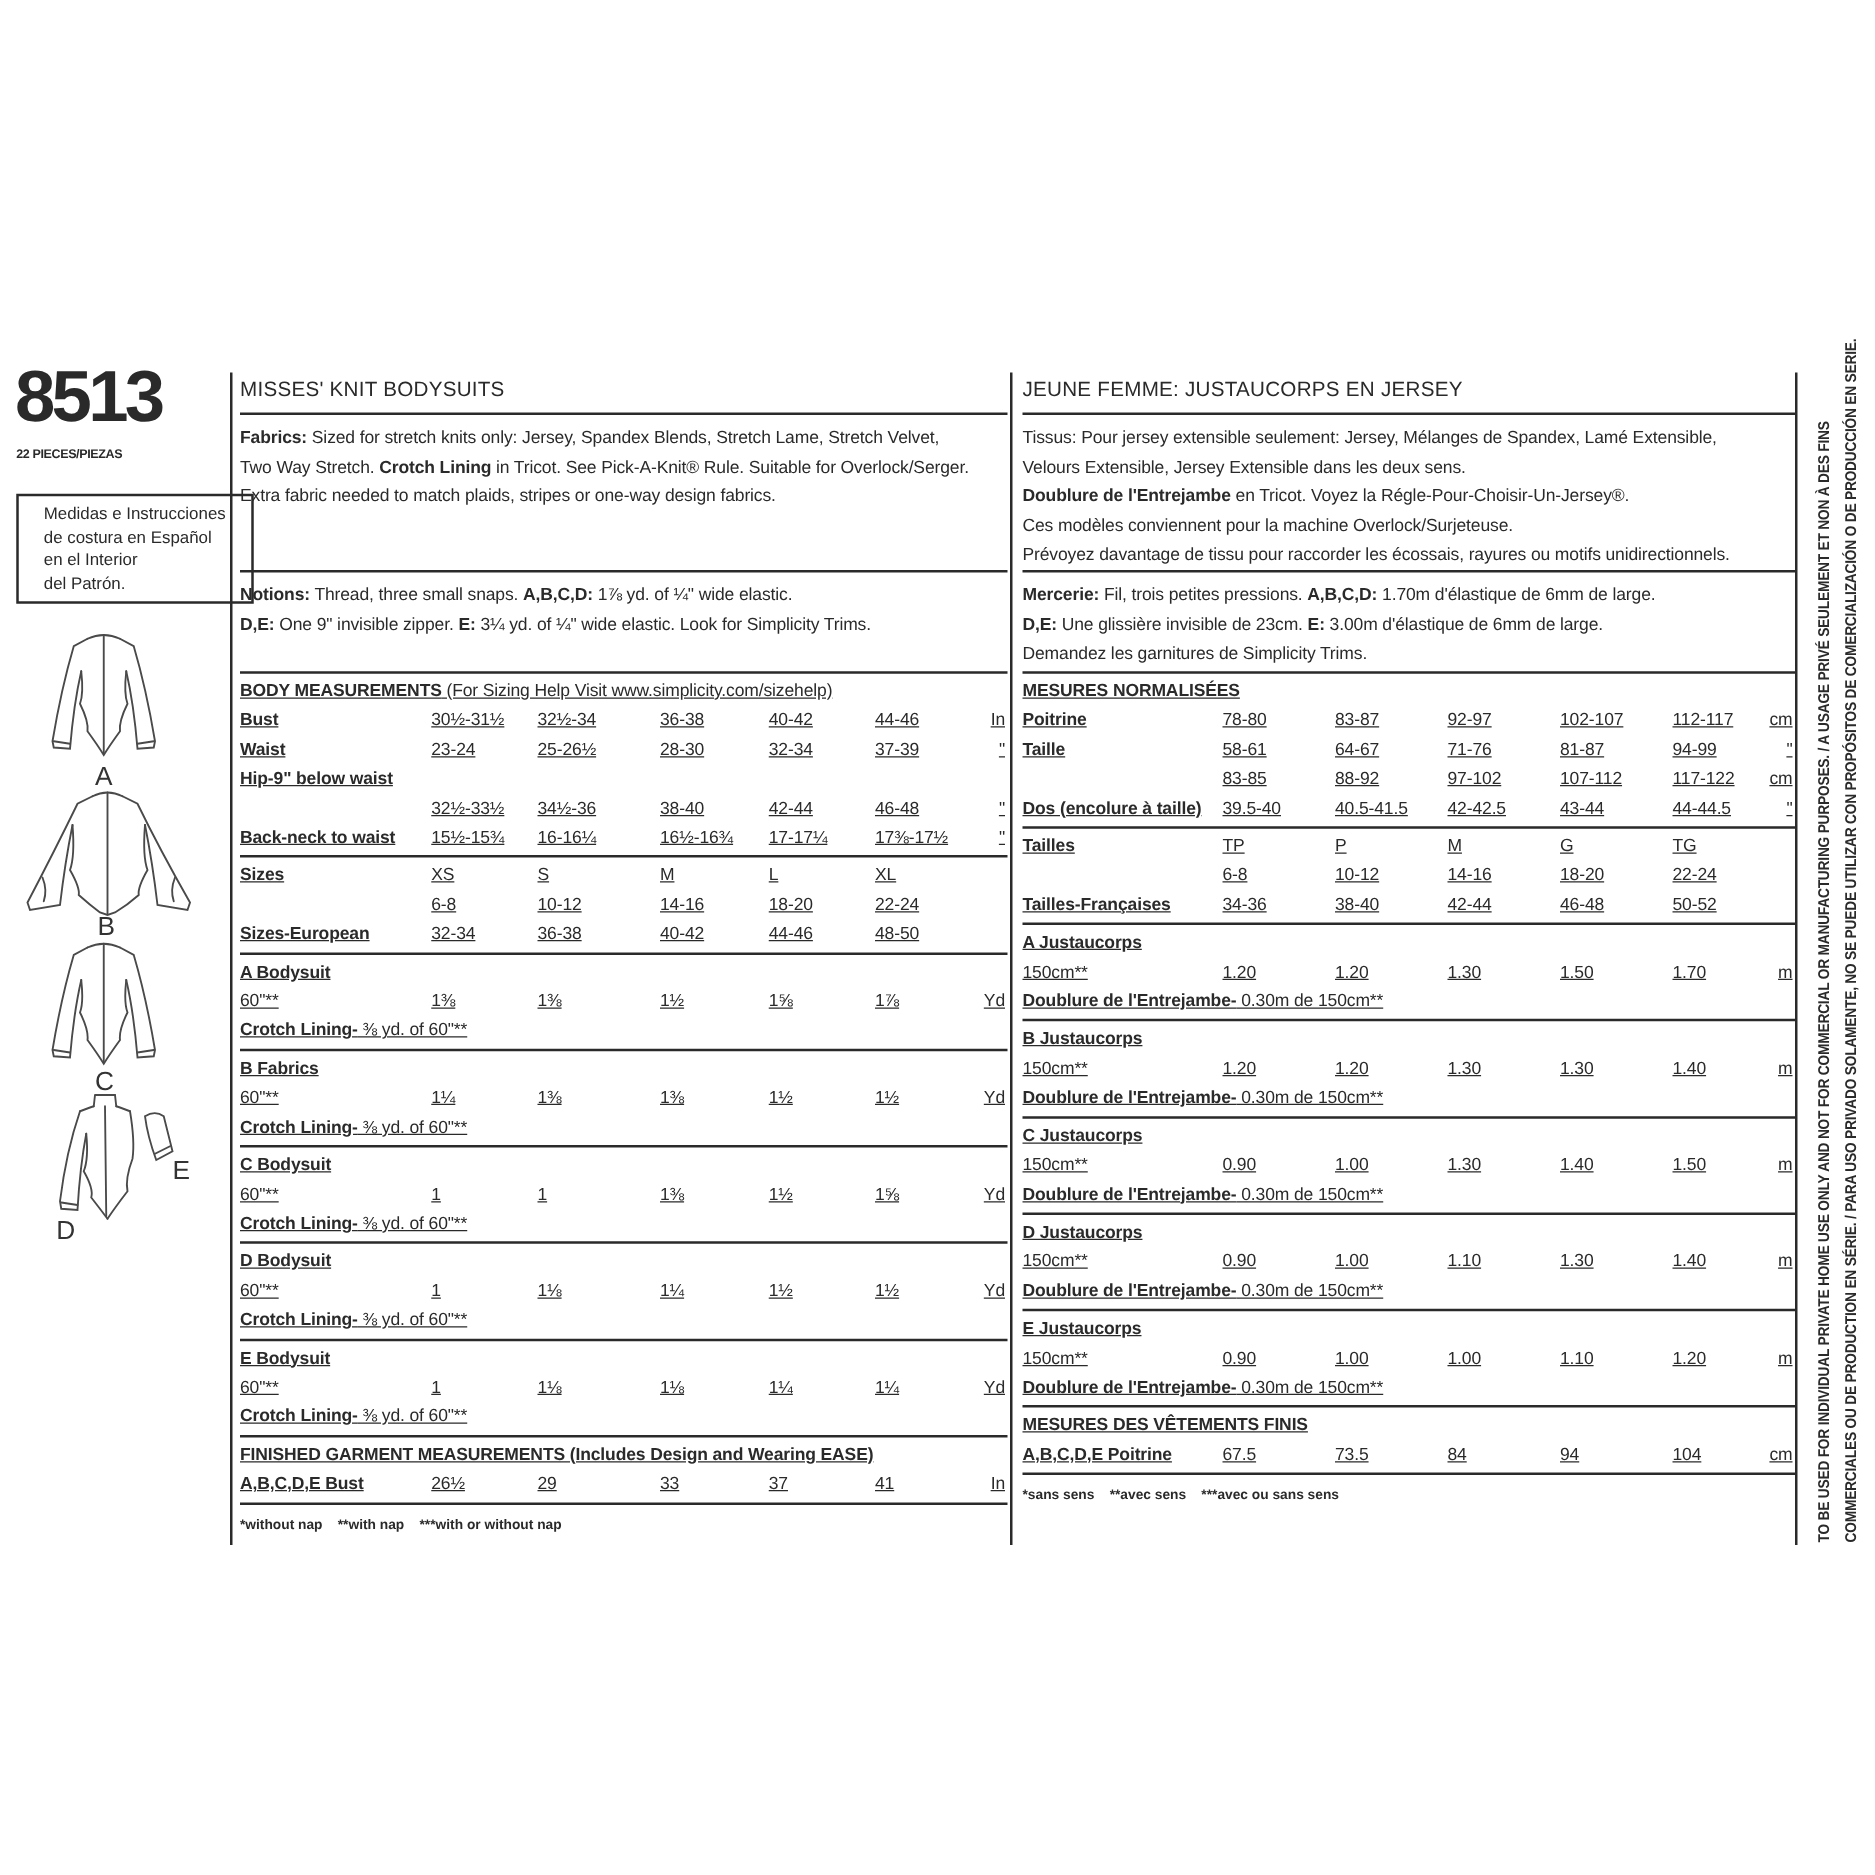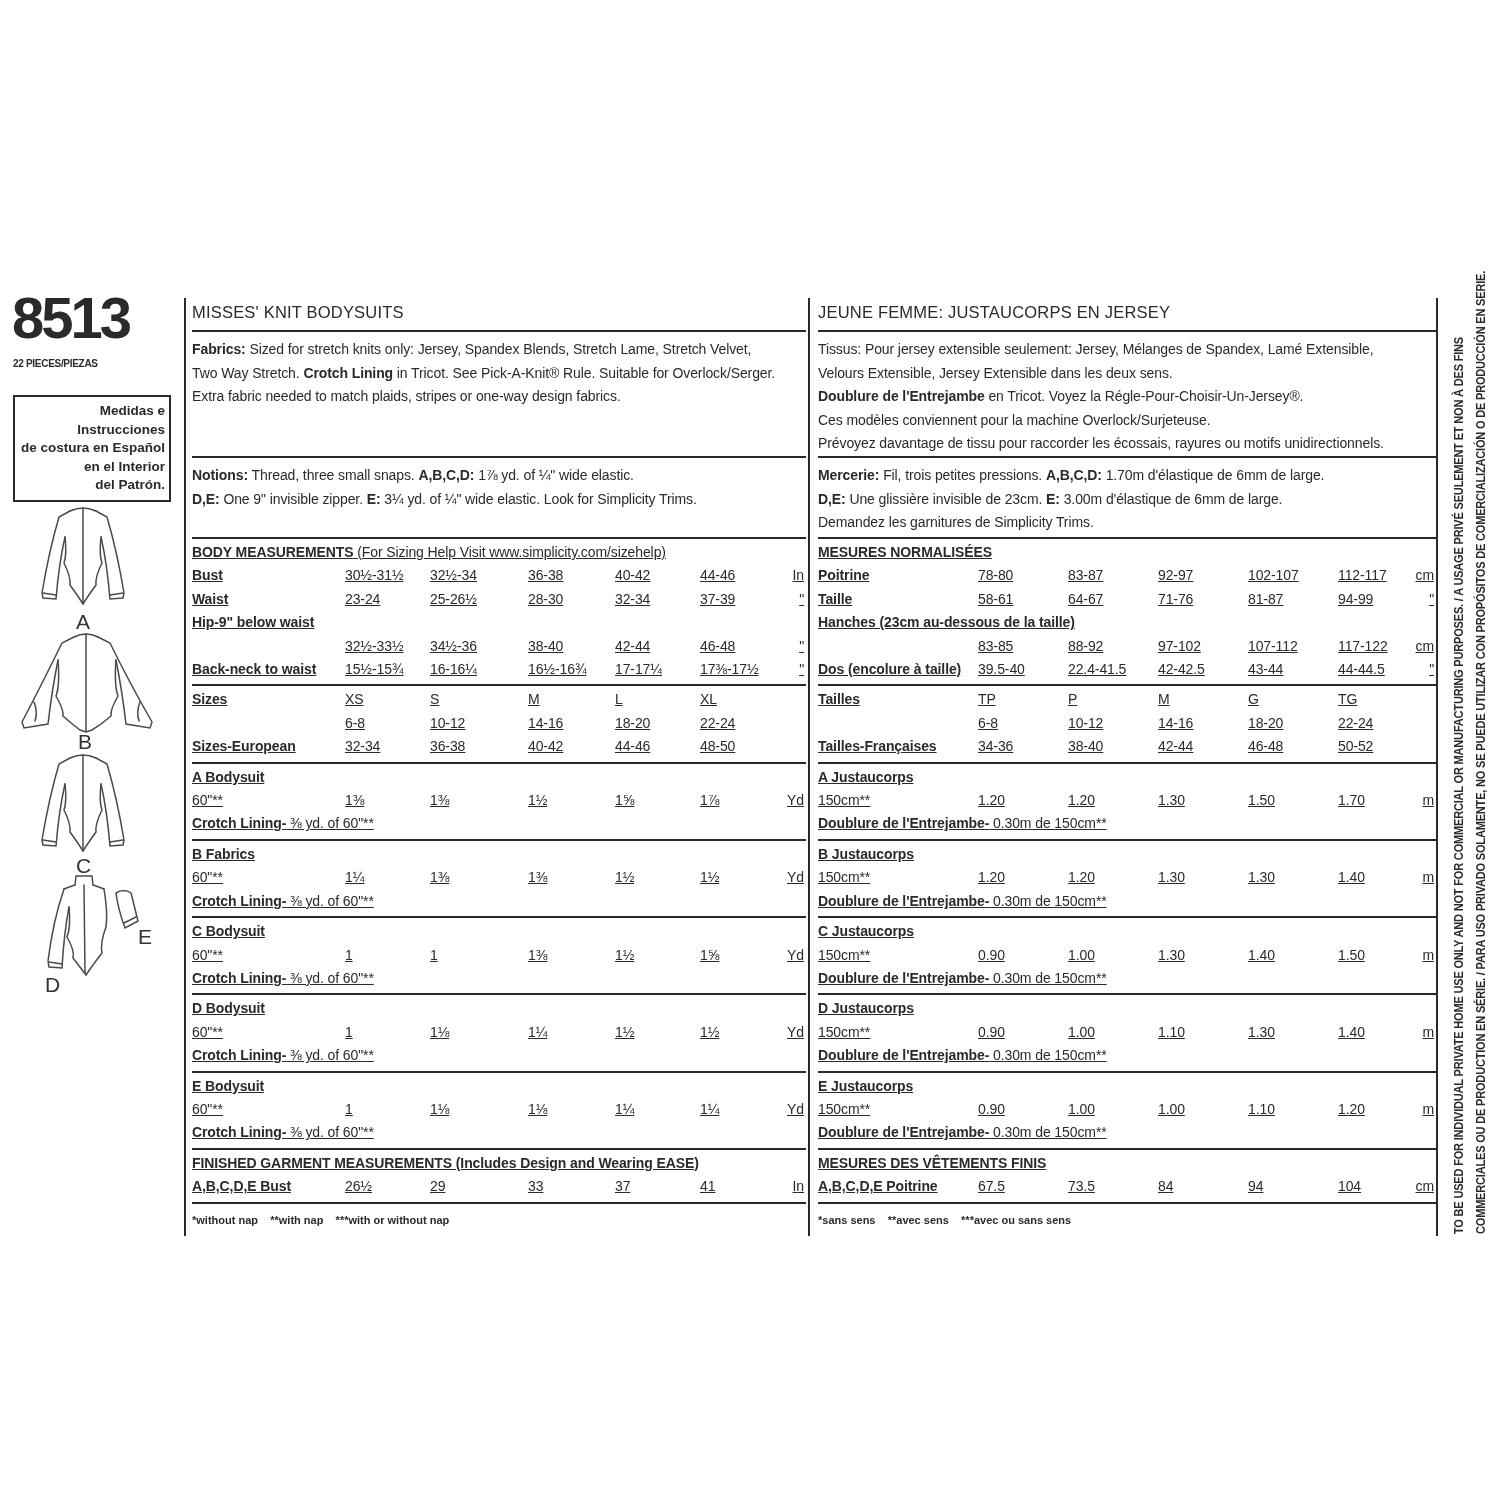--- a/index.html
+++ b/index.html
@@ -14,21 +14,21 @@
   .trow{min-height:23.4px;line-height:23.4px;font-size:14px;letter-spacing:-.1px;text-decoration:underline;}
   .tgrid{display:grid;grid-template-columns:var(--cols);}
   .cell{white-space:nowrap;}
   .unit{text-align:right;padding-right:2px;}
   .trule{height:7px;position:relative;}
   .trule::after{content:"";position:absolute;left:0;right:0;top:3px;height:2px;background:var(--ink,#2b2b2b);}
   .tfoot{font-size:11px;white-space:pre;padding-top:5px;line-height:18px;font-weight:bold;}
   .num{position:absolute;left:12px;top:288px;font-size:58px;font-weight:bold;letter-spacing:-3px;line-height:60px;text-align:right;}
   .pieces{position:absolute;left:13px;top:358px;font-size:10px;font-weight:bold;letter-spacing:-.3px;white-space:nowrap;}
   .esbox{position:absolute;left:13px;top:395px;width:146px;border:2px solid var(--ink,#2b2b2b);
-         padding:5px 4px;font-size:13.5px;font-weight:bold;line-height:18.5px;white-space:pre-line;text-align:right;}
+         padding:5px 20px;font-size:13.5px;font-weight:normal;line-height:18.5px;white-space:pre-line;}
   .sketch{position:absolute;}
   .viewlabel{position:absolute;font-size:21px;color:#333;}
   .vnotice{position:absolute;left:1449px;top:1234px;transform:rotate(-90deg) scale(0.88,1);
            transform-origin:0 0;font-size:12.5px;font-weight:bold;line-height:21.5px;
            white-space:nowrap;letter-spacing:-.2px;}
   svg{display:block;}
 </style>
 </head>
 <body>
 
@@ -264,34 +264,33 @@
       </div>
       <div class="trow tgrid">
         <span class="cell b">Taille</span>
         <span class="cell">58-61</span>
         <span class="cell">64-67</span>
         <span class="cell">71-76</span>
         <span class="cell">81-87</span>
         <span class="cell">94-99</span>
         <span class="cell unit">"</span>
       </div>
-      <div class="trow tfull"><span class="b">Hanches (23cm au-dessous de la taille)</span><span></span></div>
       <div class="trow tgrid">
         <span class="cell"></span>
         <span class="cell">83-85</span>
         <span class="cell">88-92</span>
         <span class="cell">97-102</span>
         <span class="cell">107-112</span>
         <span class="cell">117-122</span>
         <span class="cell unit">cm</span>
       </div>
       <div class="trow tgrid">
         <span class="cell b">Dos (encolure à taille)</span>
         <span class="cell">39.5-40</span>
-        <span class="cell">22.4-41.5</span>
+        <span class="cell">40.5-41.5</span>
         <span class="cell">42-42.5</span>
         <span class="cell">43-44</span>
         <span class="cell">44-44.5</span>
         <span class="cell unit">"</span>
       </div>
       <div class="trule"></div>
       <div class="trow tgrid">
         <span class="cell b">Tailles</span>
         <span class="cell">TP</span>
         <span class="cell">P</span>

